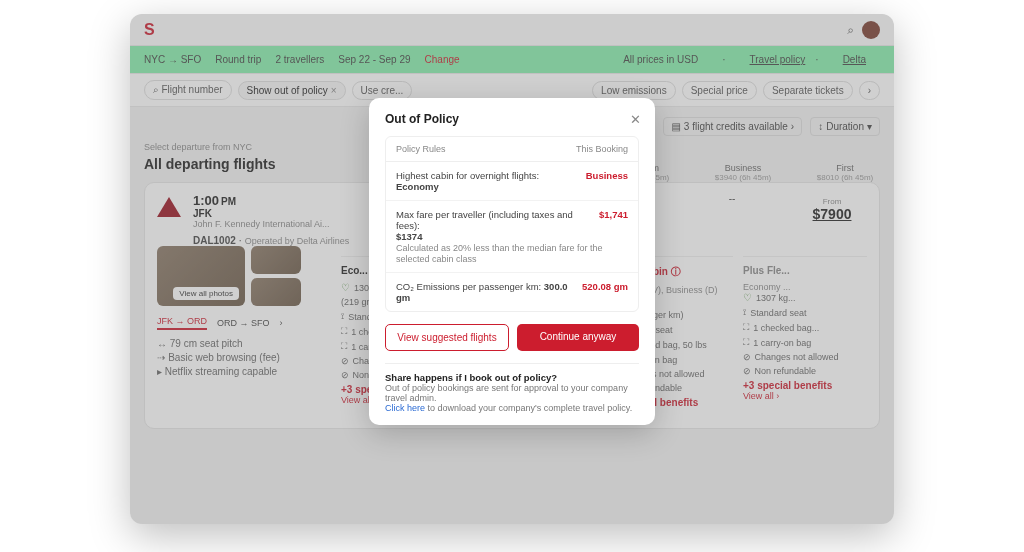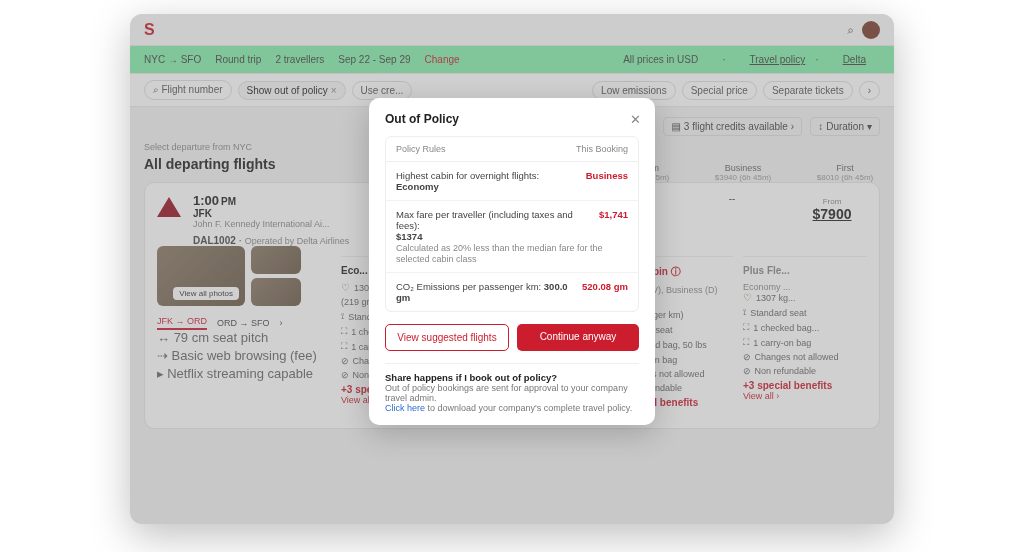--- a/index.html
+++ b/index.html
@@ -47,21 +47,21 @@
 .ph .btn{position:absolute;bottom:6px;right:6px;background:#fff;border-radius:4px;padding:2px 6px;font-size:8px;color:#333}
 .fare-cols{display:flex;gap:10px;margin-top:10px}
 .fare{flex:1;min-width:0;border-top:1px solid #eee;padding-top:8px}
 .fare h4{font-size:10px;color:#222;margin-bottom:6px}
 .fare.mx h4{color:#cc1d2e}
 .fare li{list-style:none;font-size:9px;color:#666;margin-bottom:4px;display:flex;align-items:center;gap:4px}
 .fare .ben{color:#cc1d2e;font-weight:600}
 .fare .va{color:#cc1d2e;font-size:9px}
 .seg-tabs{display:flex;align-items:center;gap:10px;margin-top:10px;font-size:9px}
 .seg-tabs .act{color:#cc1d2e;border-bottom:2px solid #cc1d2e;padding-bottom:2px}
-.amen{font-size:13px;color:#666}
+.amen{margin-top:8px;font-size:10px;color:#666}
 .amen div{margin-bottom:3px}
 
 
 .scrim{position:absolute;inset:0;background:rgba(120,120,120,.35)}
 .modal{position:absolute;top:84px;left:50%;transform:translateX(-50%);width:286px;background:#fff;border-radius:10px;box-shadow:0 8px 30px rgba(0,0,0,.2);padding:14px 16px 12px;font-size:10px;color:#444}
 .modal h3{font-size:12px;color:#222}
 .modal .close{position:absolute;top:14px;right:14px;color:#888;cursor:pointer;font-size:13px}
 .rules{border:1px solid #eee;border-radius:6px;margin-top:10px}
 .rules .hd{display:flex;justify-content:space-between;padding:7px 10px;font-size:9px;color:#888;border-bottom:1px solid #eee}
 .rules .row{padding:8px 10px;font-size:9.5px;border-bottom:1px solid #f2f2f2}

